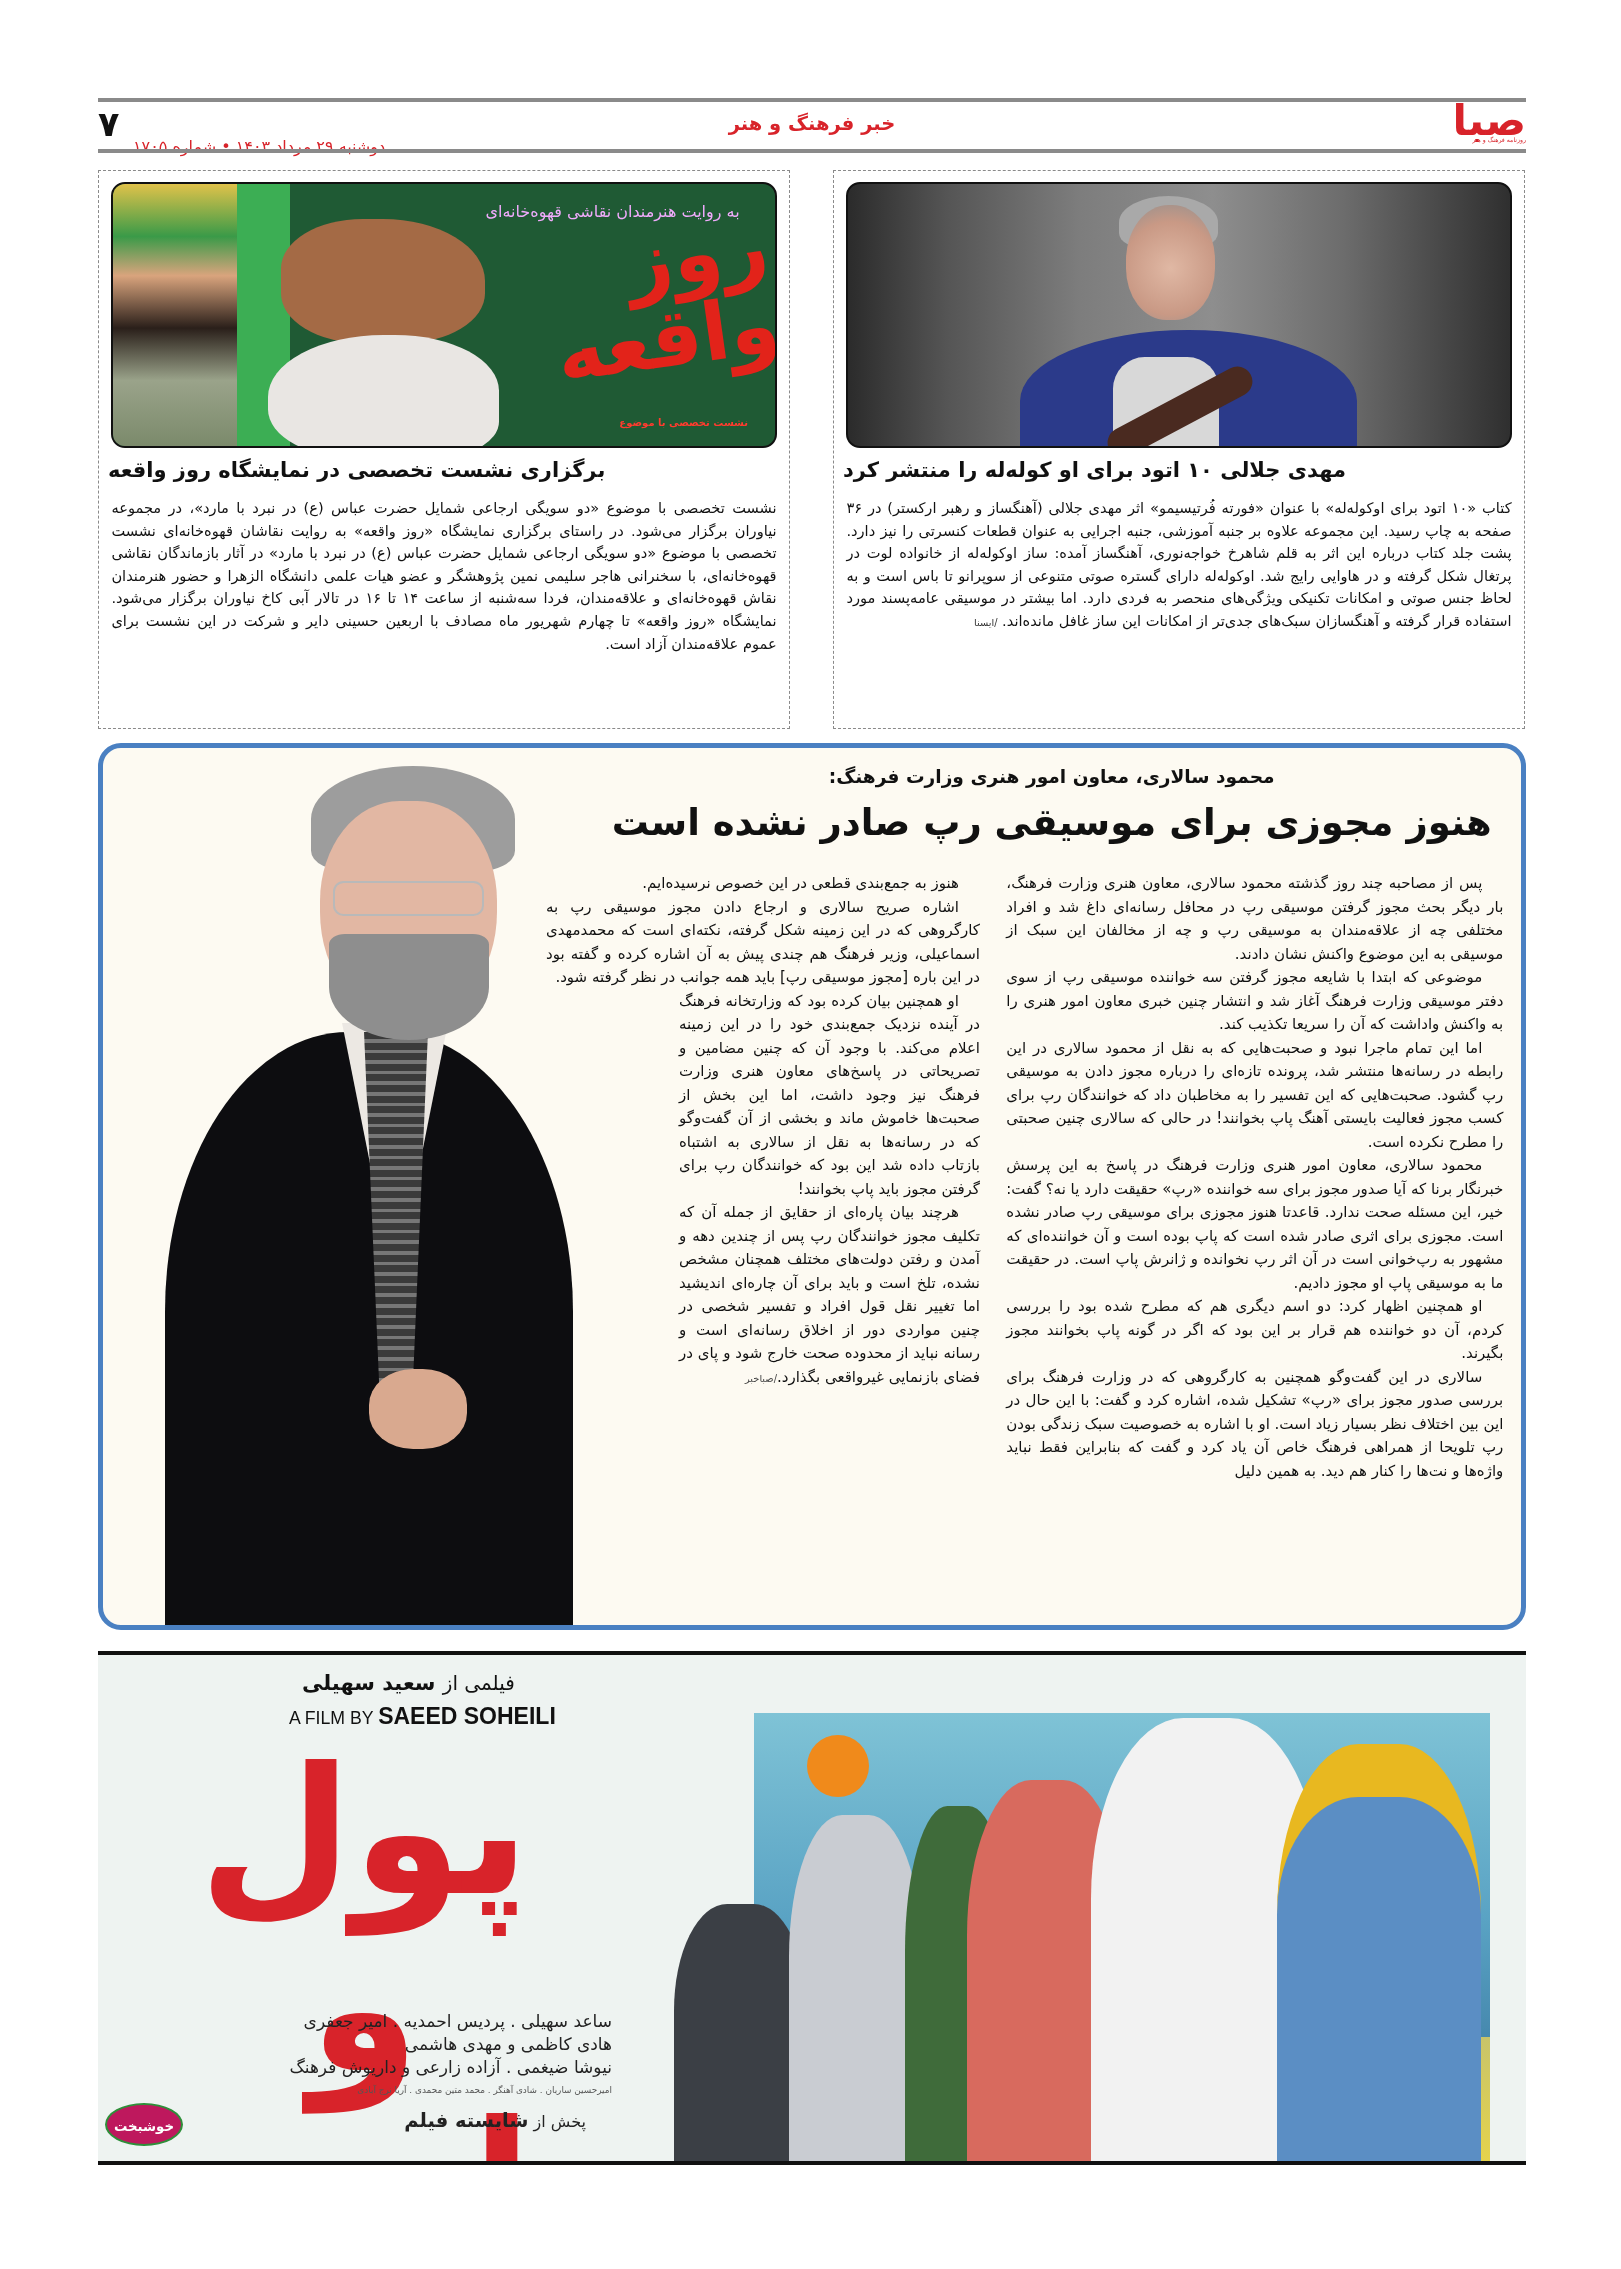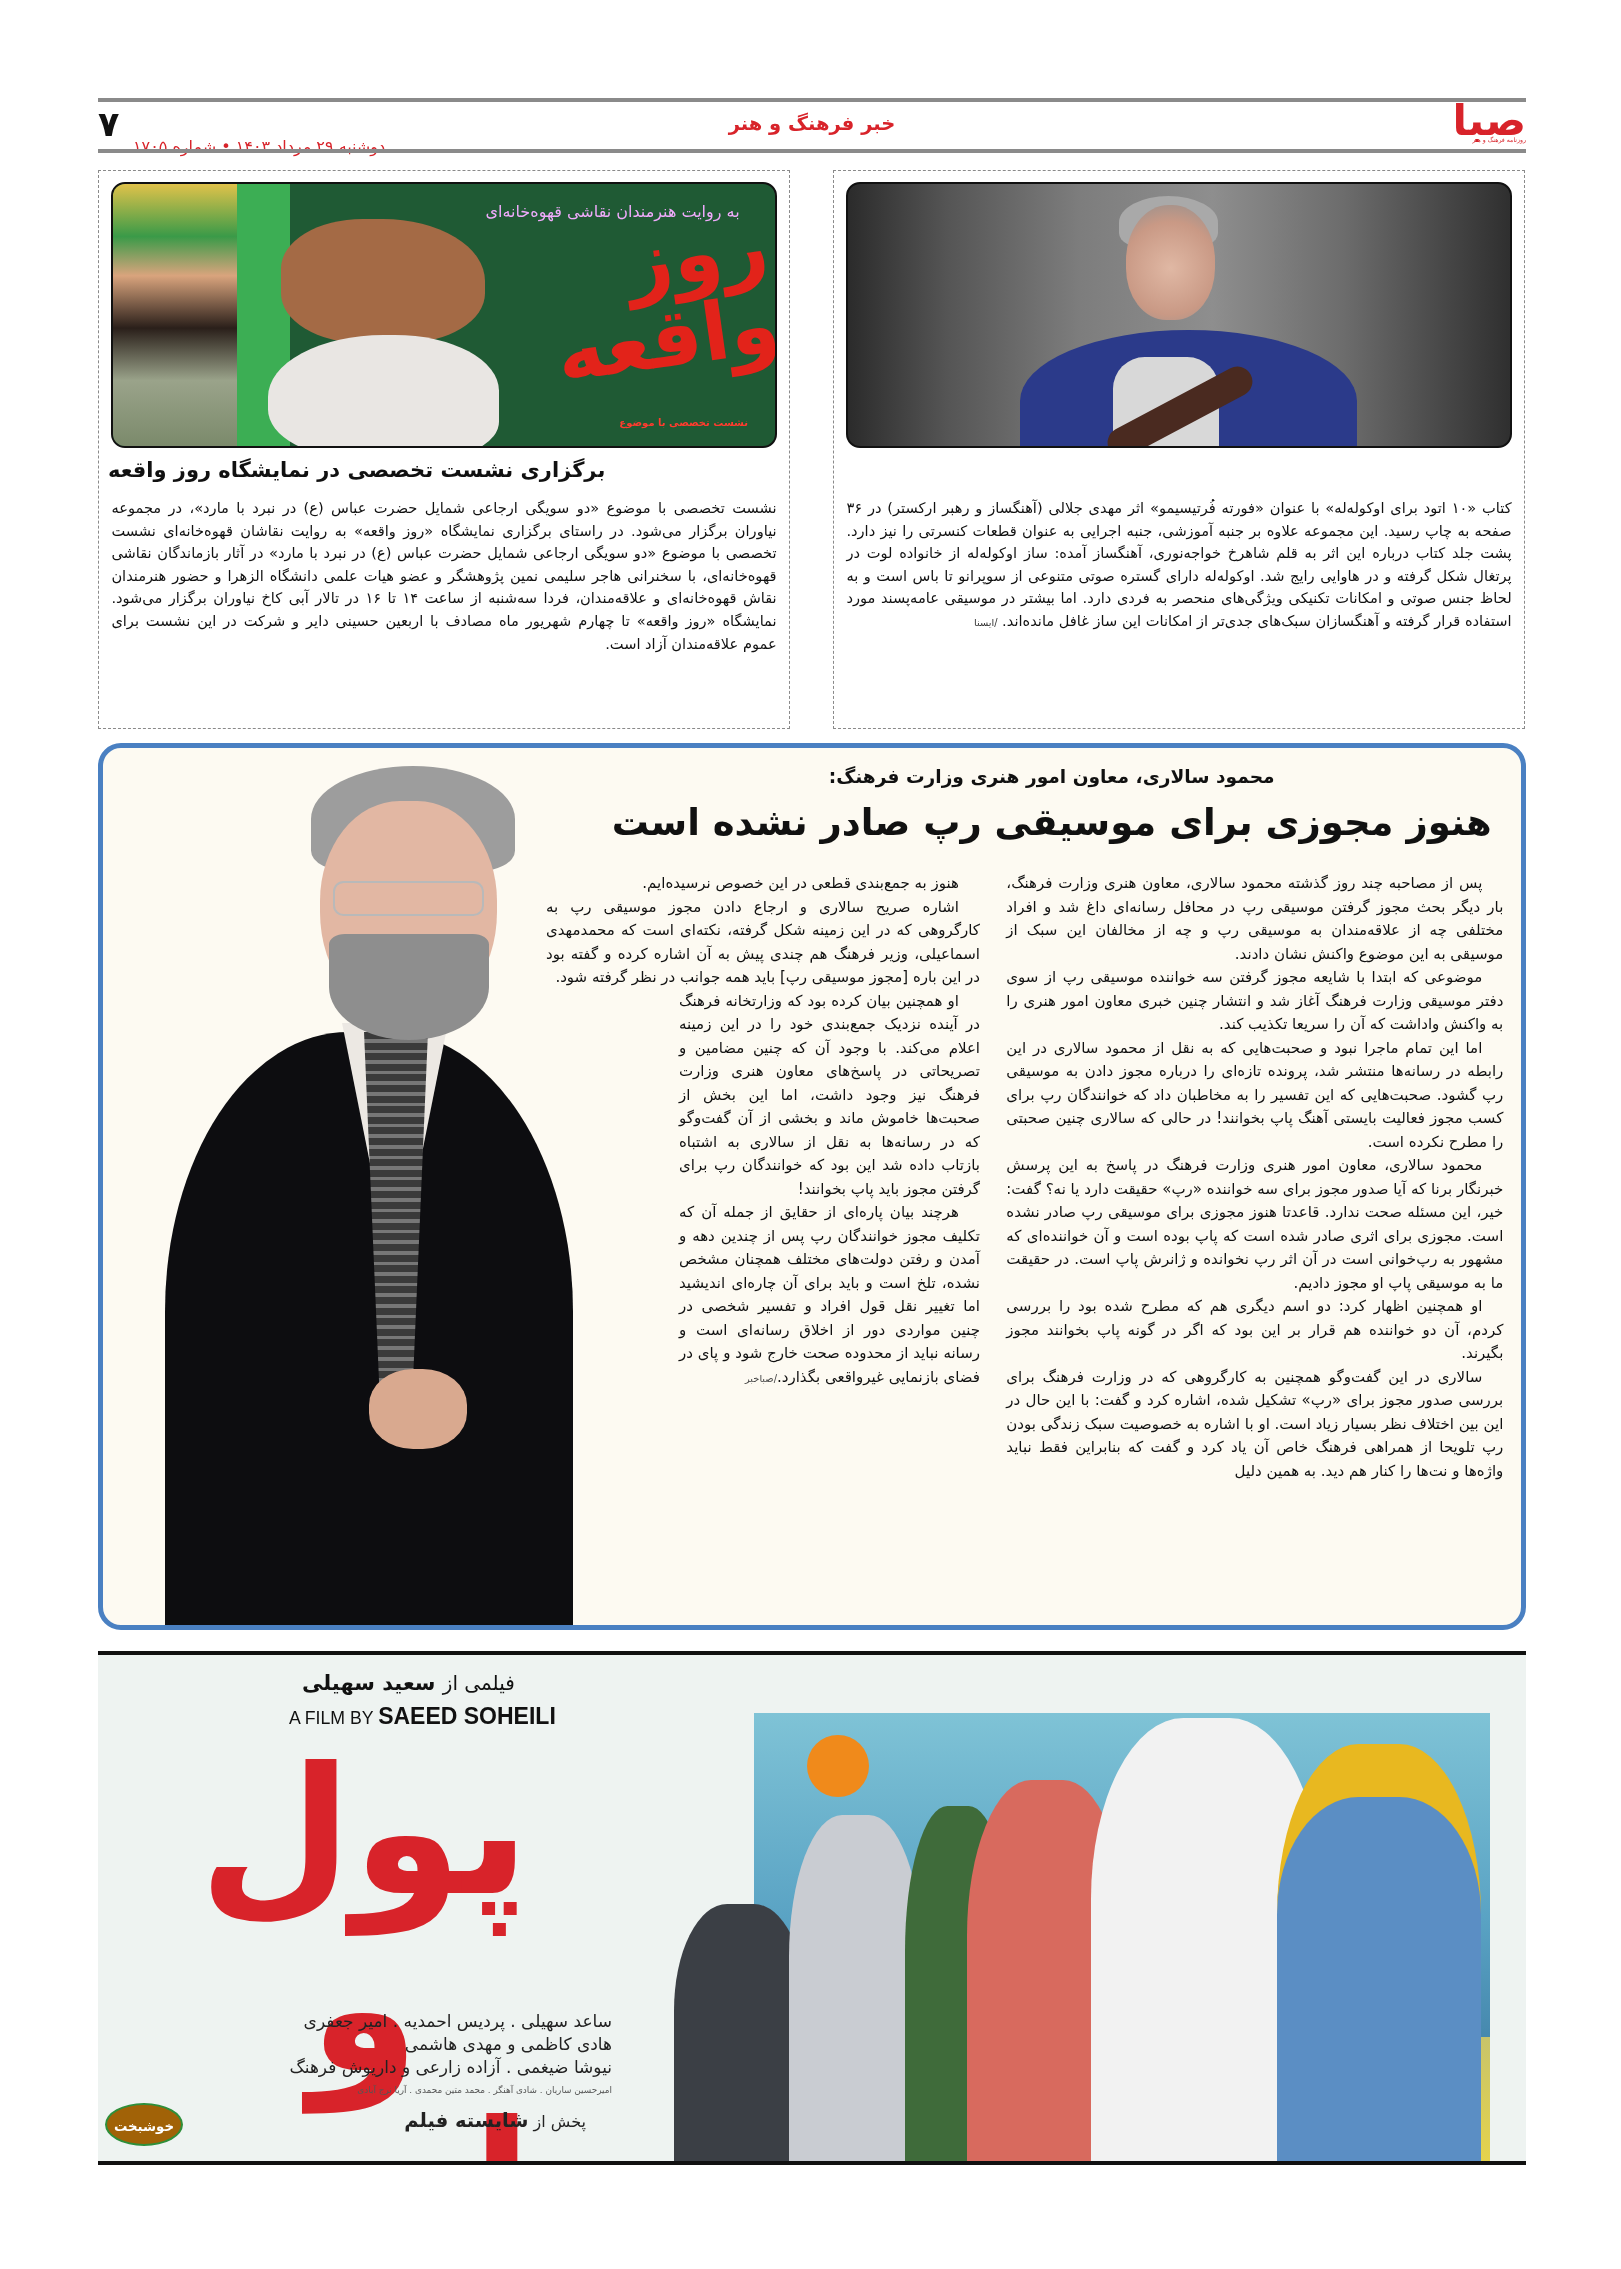--- a/index.html
+++ b/index.html
@@ -67,21 +67,21 @@
   
   .ad { position: absolute; top: 1651px; left: 98px; width: 1428px; height: 514px; border-top: 4.4px solid #111; border-bottom: 4.4px solid #111; background: #eef3f1; overflow: hidden; }
   .ad .directed { position: absolute; top: 16px; left: 204px; font-size: 21px; font-weight: bold; color: #111; }
   .ad .directed-en { position: absolute; top: 48px; left: 191px; font-size: 17.7px; font-family: "Liberation Sans", sans-serif; direction: ltr; color: #111; }
   .ad .directed-en b { font-size: 23px; }
   .ad .title { position: absolute; top: 89px; left: 17.7px; width: 497px; font-size: 177px; font-weight: 900; color: #d8232a; line-height: 177px; text-align: center; }
   .ad .cast1 { position: absolute; top: 355px; left: 142px; width: 372px; font-size: 17px; line-height: 23px; text-align: right; color: #222; }
   .ad .cast2 { font-size: 8.9px; color: #555; }
   .ad .dist { position: absolute; top: 454px; right: 940px; font-size: 16px; color: #222; }
   .ad .dist b { font-size: 19.5px; }
-  .ad .brand { position: absolute; top: 448px; left: 7px; width: 78px; height: 43px; border-radius: 50%; background: #a16207; color: #fff; font-size: 13.3px; font-weight: bold; text-align: center; line-height: 43px; border: 2.7px solid #2e8f3a; }
+  .ad .brand { position: absolute; top: 448px; left: 7px; width: 78px; height: 43px; border-radius: 50%; background: #be185d; color: #fff; font-size: 13.3px; font-weight: bold; text-align: center; line-height: 43px; border: 2.7px solid #2e8f3a; }
   .ad .poster { position: absolute; top: 26.6px; left: 576px; width: 838px; height: 488px; }
   .poster .sky { position: absolute; left: 80px; top: 31px; width: 736px; height: 372px; background: linear-gradient(180deg, #7fc3d6 0%, #5aa3c4 55%, #3e7ea5 100%); }
   .poster .sun { position: absolute; left: 133px; top: 53px; width: 62px; height: 62px; border-radius: 50%; background: #f08a1b; }
   .poster .road { position: absolute; left: 53px; top: 355px; width: 763px; height: 133px; background: linear-gradient(180deg, #c8c46a, #e8d44a); }
   .poster .figure { position: absolute; bottom: 0; border-radius: 40% 40% 0 0; }
 
   [data-interactable] {}
 </style>
 </head>
 <body>
@@ -99,20 +99,21 @@
 <div class="hdr-line bot" data-interactable="false"></div>
 
 <section class="news-box right" data-interactable="false">
   <div class="news-img uke" data-interactable="false">
     <div class="hair" data-interactable="false"></div>
     <div class="head" data-interactable="false"></div>
     <div class="jacket" data-interactable="false"></div>
     <div class="shirt" data-interactable="false"></div>
     <div class="instrument" data-interactable="false"></div>
   </div>
+  <h2 class="news-title" data-interactable="true">مهدی جلالی ۱۰ اتود برای او کوله‌له را منتشر کرد</h2>
   <div class="news-body" data-interactable="false">
     <span data-interactable="false">کتاب «۱۰ اتود برای اوکوله‌له» با عنوان «فورته فُرتیسیمو» اثر مهدی جلالی (آهنگساز و رهبر ارکستر) در ۳۶ صفحه به چاپ رسید. این مجموعه علاوه بر جنبه آموزشی، جنبه اجرایی به عنوان قطعات کنسرتی را نیز دارد. پشت جلد کتاب درباره این اثر به قلم شاهرخ خواجه‌نوری، آهنگساز آمده: ساز اوکوله‌له از خانواده لوت در پرتغال شکل گرفته و در هاوایی رایج شد. اوکوله‌له دارای گستره صوتی متنوعی از سوپرانو تا باس است و به لحاظ جنس صوتی و امکانات تکنیکی ویژگی‌های منحصر به فردی دارد. اما بیشتر در موسیقی عامه‌پسند مورد استفاده قرار گرفته و آهنگسازان سبک‌های جدی‌تر از امکانات این ساز غافل مانده‌اند.</span>
     <span class="src" data-interactable="false">/ایسنا</span>
   </div>
 </section>
 
 <section class="news-box left" data-interactable="false">
   <div class="news-img painting" data-interactable="false">
     <div class="warrior" data-interactable="false"></div>
     <div class="banner" data-interactable="false"></div>

